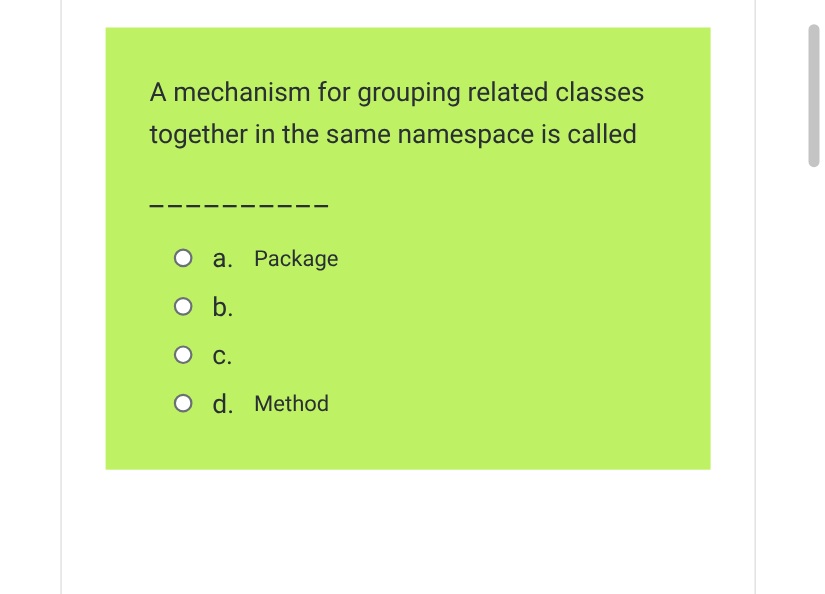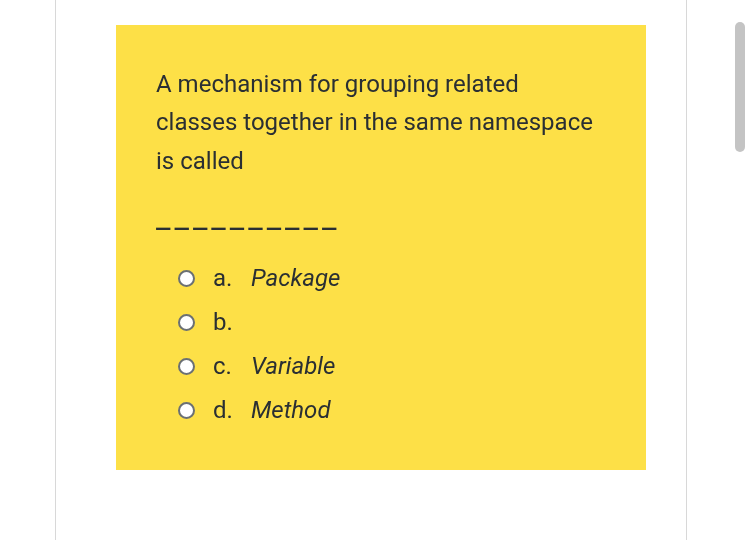--- a/index.html
+++ b/index.html
@@ -18,33 +18,33 @@
       position: absolute;
       left: 55px;
       top: 0;
       width: 632px;
       height: 540px;
       border-left: 1px solid #d8d8d8;
       border-right: 1px solid #d8d8d8;
       padding: 0;
     }
     .question-card {
-      margin: 25px 40px 0 60px;
-      background: #fde047;
+      margin: 25px 40px 0 40px;
+      background: #bef264;
       padding: 40px 40px 30px 40px;
     }
     .question-text {
       font-size: 24px;
       color: #2a2f33;
       line-height: 1.6;
       font-weight: 400;
       margin-bottom: 18px;
     }
     .dashes {
-      font-size: 32px;
+      font-size: 28px;
       color: #2a2f33;
       letter-spacing: 4px;
       margin-bottom: 28px;
     }
     .options {
       padding-left: 22px;
     }
     .option {
       display: flex;
       align-items: center;
@@ -60,24 +60,23 @@
       flex-shrink: 0;
       cursor: pointer;
     }
     .option-letter {
       font-size: 24px;
       color: #2a2f33;
       width: 30px;
       flex-shrink: 0;
     }
     .option-text {
-      font-size: 24px;
+      font-size: 20px;
       color: #2a2f33;
       margin-left: 8px;
-      font-style: italic;
     }
     .scrollbar-track {
       position: absolute;
       right: 5px;
       top: 0;
       width: 12px;
       height: 540px;
     }
     .scrollbar-thumb {
       position: absolute;
@@ -105,21 +104,20 @@
       </div>
 
       <div class="option">
         <div class="radio"></div>
         <span class="option-letter">b.</span>
       </div>
 
       <div class="option">
         <div class="radio"></div>
         <span class="option-letter">c.</span>
-        <span class="option-text">Variable</span>
       </div>
 
       <div class="option">
         <div class="radio"></div>
         <span class="option-letter">d.</span>
         <span class="option-text">Method</span>
       </div>
 
     </div>
   </div>

